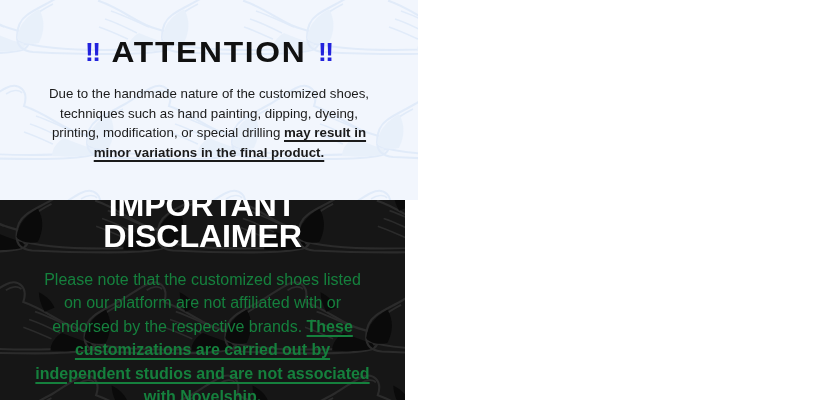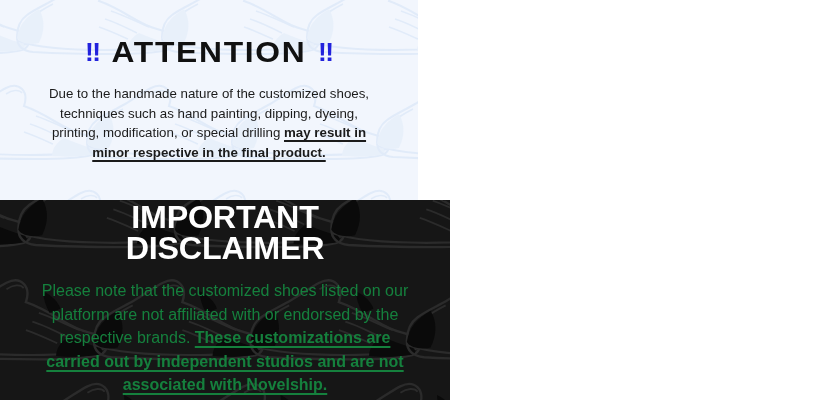--- a/index.html
+++ b/index.html
@@ -22,21 +22,21 @@
   
   .panel {
     position: relative;
     height: 400px;
     overflow: hidden;
     display: flex;
     align-items: center;
     justify-content: center;
   }
   .panel-left  { width: 418px; background: #f2f6fd; }
-  .panel-right { width: 450px; background: #161616; align-items: center; }
+  .panel-right { width: 405px; background: #161616; align-items: center; }
 
   .pattern {
     position: absolute;
     inset: 0;
     width: 100%;
     height: 100%;
     pointer-events: none;
   }
   .pattern-left  { opacity: 0.40; }
   .pattern-right { opacity: 1; }
@@ -153,21 +153,21 @@
         <use href="#sneakerL" x="-60" y="365"></use>
         <use href="#sneakerL" x="85" y="365"></use>
         <use href="#sneakerL" x="230" y="365"></use>
         <use href="#sneakerL" x="375" y="365"></use>
       </g>
     </svg>
 
     <div class="content content-left">
       <h1 class="headline-left"><span class="bang bang-left">‼</span><span>ATTENTION</span><span class="bang bang-right">‼</span></h1>
 
-      <p class="body-copy body-left"><span>Due to the handmade nature of the customized shoes, techniques such as hand painting, dipping, dyeing, printing, modification, or special drilling </span><span class="emph">may result in minor respective in the final product.</span></p>
+      <p class="body-copy body-left"><span>Due to the handmade nature of the customized shoes, techniques such as hand painting, dipping, dyeing, printing, modification, or special drilling </span><span class="emph">may result in minor variations in the final product.</span></p>
     </div>
   </section>
 
   <section class="panel panel-right">
 
     <svg class="pattern pattern-right" viewBox="0 0 417 400" preserveAspectRatio="xMidYMid slice" aria-hidden="true">
       <defs>
         <g id="sneakerD">
           <path d="M2 62 C2 52 5 45 12 40 C20 34 30 30 40 24 C50 18 58 12 66 8
                    C72 5 78 5 82 9 C86 13 86 20 84 26 C96 30 106 36 116 42

